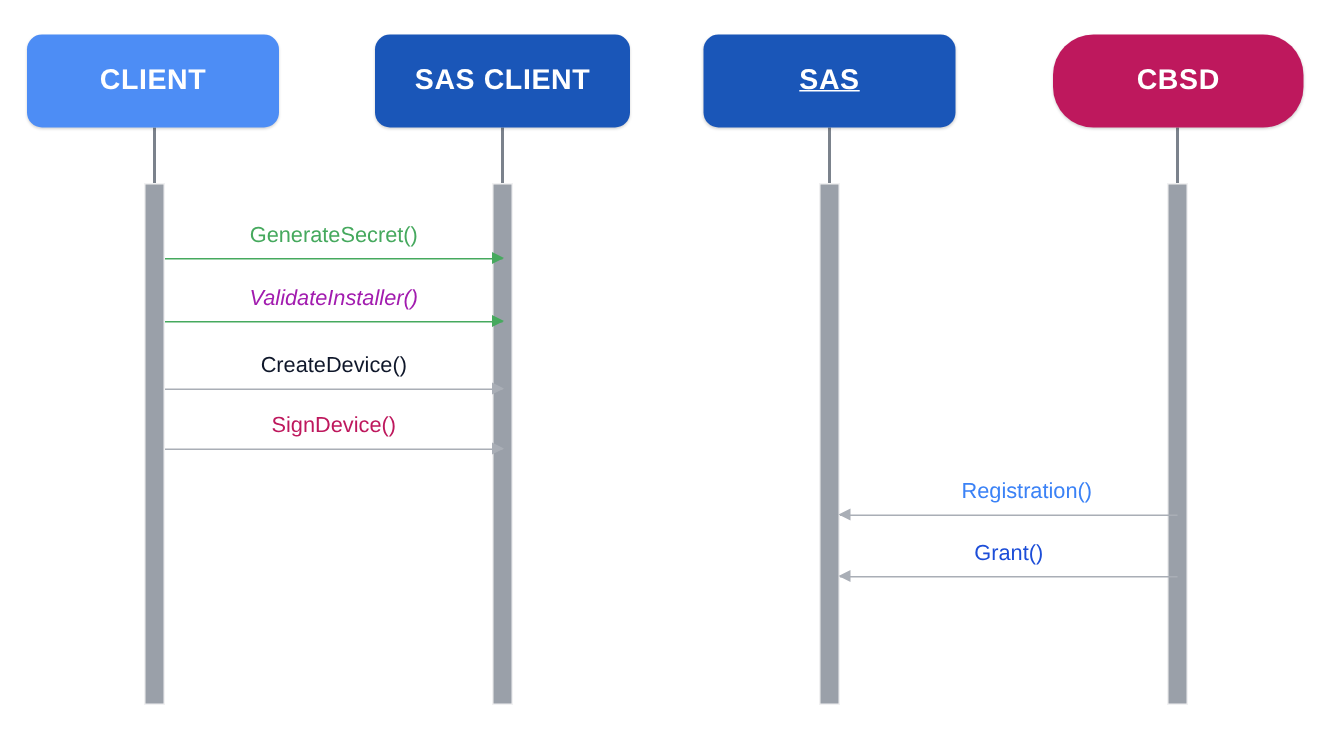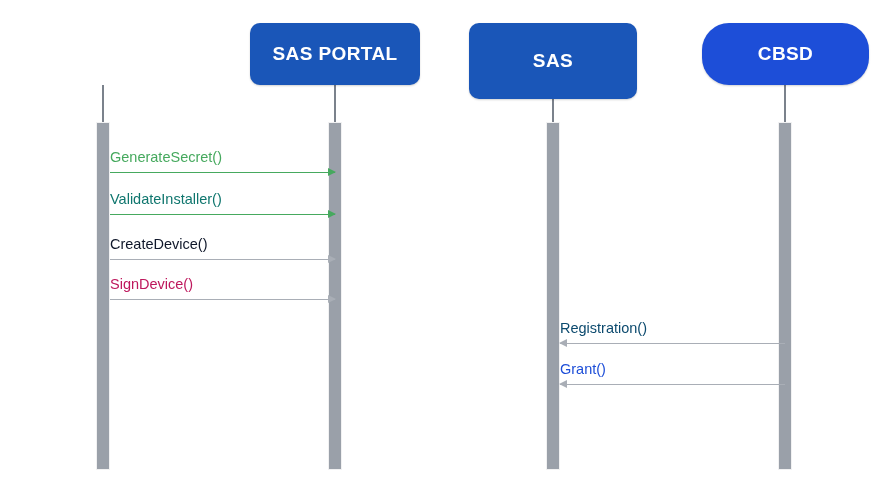--- a/index.html
+++ b/index.html
@@ -71,69 +71,73 @@
   }
   .msg-head.left {
     left: -1px;
     border-right-width: 8px;
     border-right-style: solid;
   }
   .msg-label {
     position: absolute;
     bottom: 6px;
     width: 100%;
+    text-align: center;
     font-size: 14.5px;
     white-space: nowrap;
     line-height: 1.2;
   }
 </style>
 </head>
 <body>
 
 <div id="diagram-root" style="width: 883px; height: 497px; background: rgb(255, 255, 255);">
     <div class="lifeline" style="left: 102px; top: 85px; height: 37px;"></div>
     <div class="activation" style="left: 96px; top: 122px; height: 348px; background: rgb(154, 160, 169);"></div>
     <div class="lifeline" style="left: 334px; top: 85px; height: 37px;"></div>
     <div class="activation" style="left: 328px; top: 122px; height: 348px; background: rgb(154, 160, 169);"></div>
     <div class="lifeline" style="left: 552px; top: 85px; height: 37px;"></div>
     <div class="activation" style="left: 546px; top: 122px; height: 348px; background: rgb(154, 160, 169);"></div>
     <div class="lifeline" style="left: 784px; top: 85px; height: 37px;"></div>
     <div class="activation" style="left: 778px; top: 122px; height: 348px; background: rgb(154, 160, 169);"></div>
+    <div class="participant-box" style="left: 18px; top: 23px; width: 168px; height: 62px; background: rgb(77, 141, 245);">
+      <span>CLIENT</span>
+    </div>
     <div class="participant-box" style="left: 250px; top: 23px; width: 170px; height: 62px; background: rgb(26, 86, 184);">
-      <span>SAS PORTAL</span>
+      <span>SAS CLIENT</span>
     </div>
-    <div class="participant-box" style="left: 469px; top: 23px; width: 168px; height: 76px; background: rgb(26, 86, 184);">
+    <div class="participant-box" style="left: 469px; top: 23px; width: 168px; height: 62px; background: rgb(26, 86, 184); text-decoration: underline;">
       <span>SAS</span>
     </div>
-    <div class="participant-box" style="left: 702px; top: 23px; width: 167px; height: 62px; background: #1d4ed8; border-radius: 27px;">
+    <div class="participant-box" style="left: 702px; top: 23px; width: 167px; height: 62px; background: #be185d; border-radius: 27px;">
       <span>CBSD</span>
     </div>
     <div class="message" style="left: 110px; top: 172px; width: 225px;">
       <div class="msg-line" style="border-top-color: rgb(70, 169, 94);"></div>
       <div class="msg-head right" style="border-left-color: rgb(70, 169, 94);"></div>
       <div class="msg-label" style="color: rgb(70, 169, 94);">GenerateSecret()</div>
     </div>
     <div class="message" style="left: 110px; top: 214px; width: 225px;">
       <div class="msg-line" style="border-top-color: rgb(70, 169, 94);"></div>
       <div class="msg-head right" style="border-left-color: rgb(70, 169, 94);"></div>
-      <div class="msg-label" style="color: #0f766e;">ValidateInstaller()</div>
+      <div class="msg-label" style="color: #a21caf; font-style: italic;">ValidateInstaller()</div>
     </div>
     <div class="message" style="left: 110px; top: 259px; width: 225px;">
       <div class="msg-line" style="border-top-color: rgb(169, 174, 182);"></div>
       <div class="msg-head right" style="border-left-color: rgb(169, 174, 182);"></div>
       <div class="msg-label" style="color: #0f172a;">CreateDevice()</div>
     </div>
     <div class="message" style="left: 110px; top: 299px; width: 225px;">
       <div class="msg-line" style="border-top-color: rgb(169, 174, 182);"></div>
       <div class="msg-head right" style="border-left-color: rgb(169, 174, 182);"></div>
       <div class="msg-label" style="color: #be185d;">SignDevice()</div>
     </div>
     <div class="message" style="left: 560px; top: 343px; width: 225px;">
       <div class="msg-line" style="border-top-color: rgb(169, 174, 182);"></div>
       <div class="msg-head left" style="border-right-color: rgb(169, 174, 182);"></div>
-      <div class="msg-label" style="color: #0c4a6e;">Registration()</div>
+      <div class="msg-label" style="color: #3b82f6; margin-left: 12px;">Registration()</div>
     </div>
     <div class="message" style="left: 560px; top: 384px; width: 225px;">
       <div class="msg-line" style="border-top-color: rgb(169, 174, 182);"></div>
       <div class="msg-head left" style="border-right-color: rgb(169, 174, 182);"></div>
       <div class="msg-label" style="color: #1d4ed8;">Grant()</div>
     </div>
   </div>
 
 </body></html>

